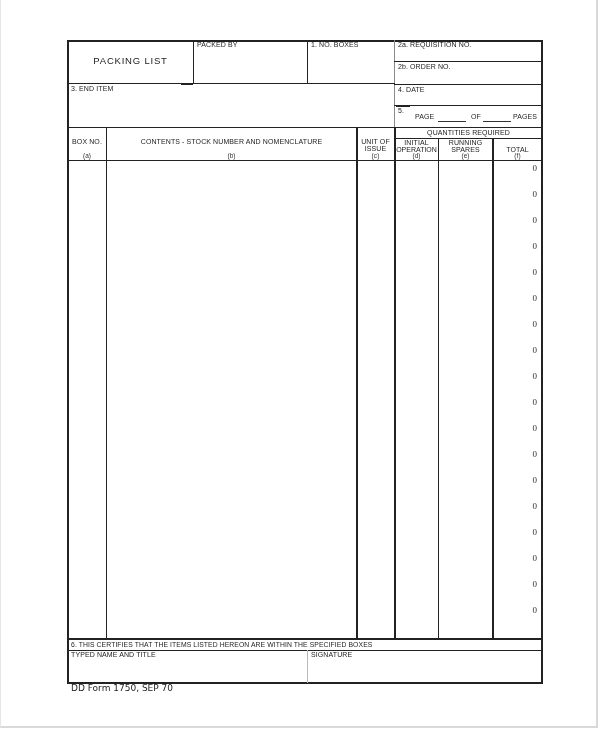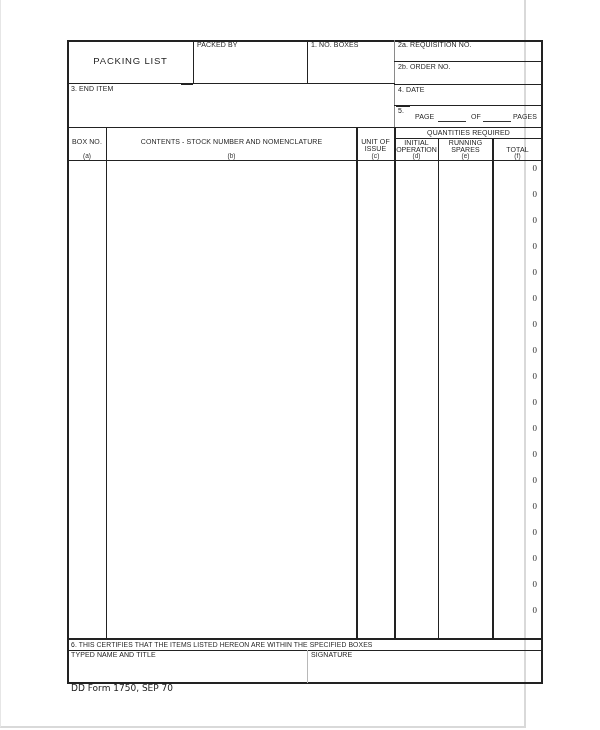--- a/index.html
+++ b/index.html
@@ -1,18 +1,18 @@
 <!DOCTYPE html>
 <html><head>
 <meta charset="utf-8">
 <style>
   html, body { margin: 0; padding: 0; background: #ffffff; }
   body { width: 600px; height: 730px; position: relative; overflow: hidden;
          font-family: "Liberation Sans", "DejaVu Sans", sans-serif; color: #222; }
-  .page { position: absolute; left: 0; top: 0; width: 526px; height: 728px;
+  .page { position: absolute; left: 0; top: 0; width: 598px; height: 728px;
           border-right: 2px solid #d9d9d9; border-bottom: 2px solid #d9d9d9;
           border-left: 1px solid #e6e6e6; box-sizing: border-box; }
   .ln { position: absolute; background: #222; }
   .ln.g { background: #8a8a8a; }
   .ln.lg { background: #b8b8b8; }
   .t { position: absolute; font-size: 7px; line-height: 8px; white-space: nowrap;
        letter-spacing: 0.1px; color: #222; }
   .title { font-size: 9.5px; letter-spacing: 0.8px; }
   .ctr { text-align: center; }
   .sub { font-size: 6.5px; color: #333; }

